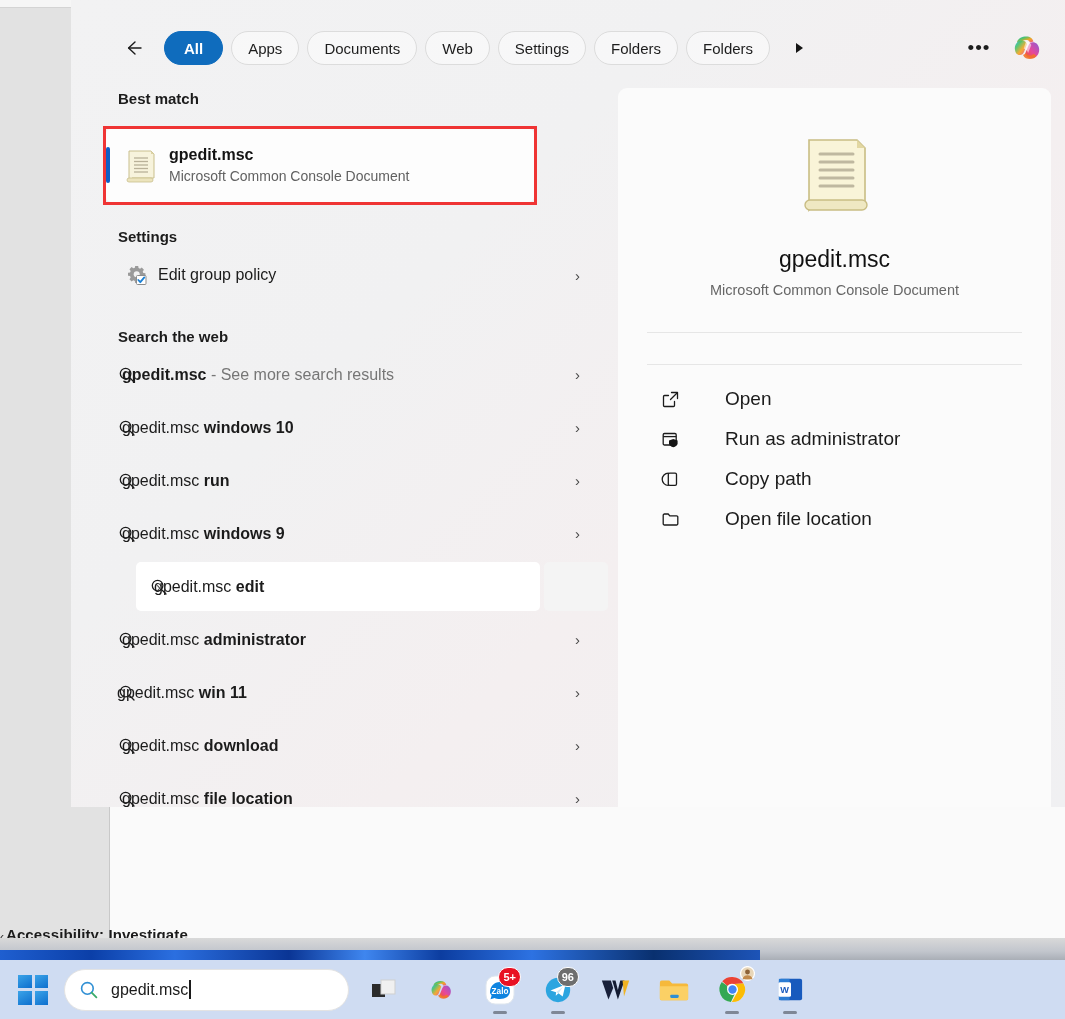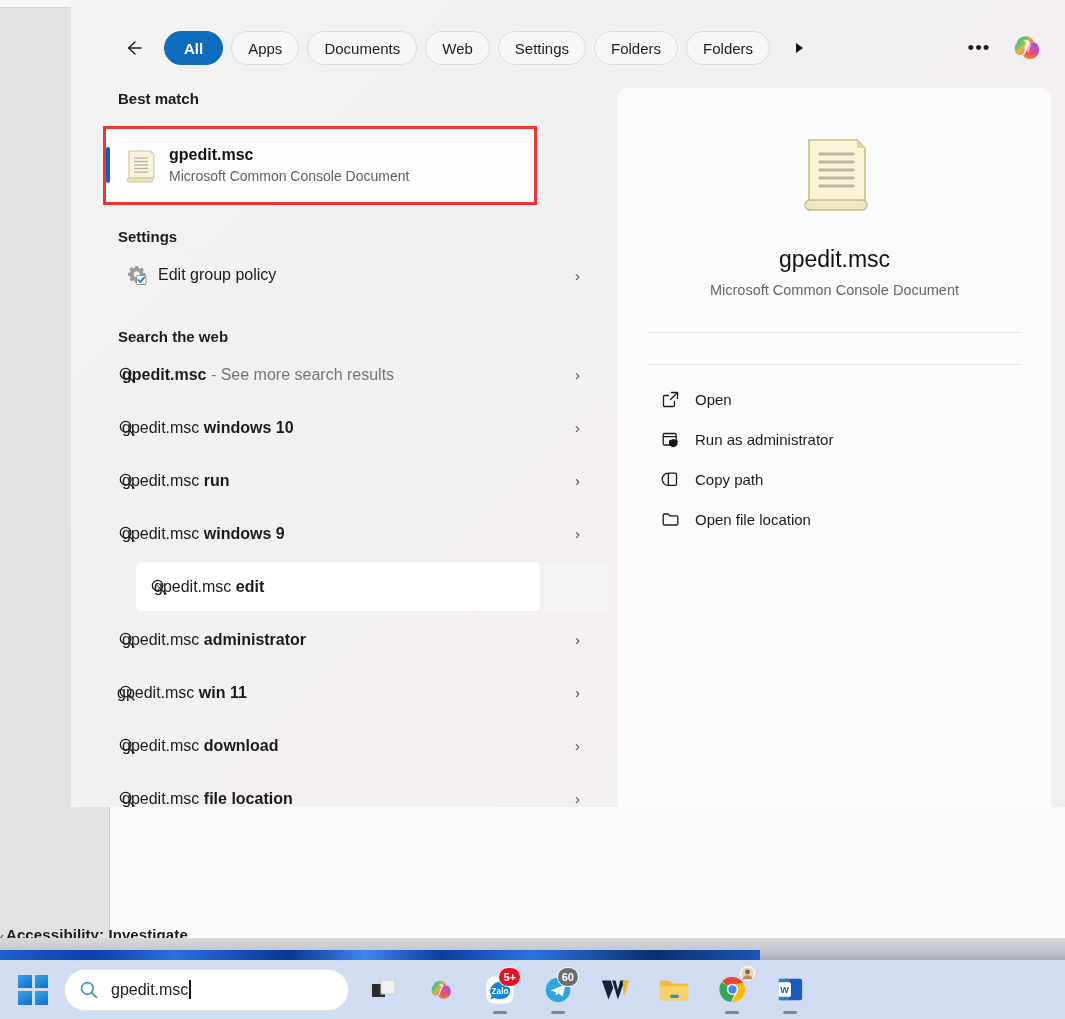--- a/index.html
+++ b/index.html
@@ -178,21 +178,21 @@
   .pv-meta-value { color: #2b2b2b; }
   .pv-divider2 {
     height: 1px; background: #e6e6e6; margin: 31px 29px 0 29px;
   }
   .pv-actions { margin-top: 14px; }
   .pv-action {
     height: 40px; display: flex; align-items: center; cursor: pointer;
     padding-left: 29px; border-radius: 4px; margin: 0 14px 0 14px;
   }
   .pv-action .a-icon { width: 34px; display: flex; align-items: center; }
-  .pv-action .a-label { font-size: 15px; color: #1b1b1b; }
+  .pv-action .a-label { font-size: 19px; color: #1b1b1b; margin-left: 30px; }
 
   
   .taskbar {
     position: absolute; left: 0; top: 960px; width: 1065px; height: 59px;
     background: #cfdcf2;
     display: flex; align-items: center;
   }
   .win-logo {
     margin-left: 18px; width: 30px; height: 30px;
     display: grid; grid-template-columns: 1fr 1fr; grid-template-rows: 1fr 1fr;
@@ -599,21 +599,21 @@
         <div class="badge">5+</div>
         <div class="dot"></div>
       </div>
 
       <div class="tb-item">
         <svg width="30" height="30" viewBox="0 0 32 32">
           <circle cx="16" cy="16" r="13" fill="#2ca5e0"></circle>
           <path d="M8 16.4 L24 10 L21 23 L16.5 19.4 L13.6 22 L13.9 18.3 Z" fill="#ffffff"></path>
           <path d="M13.9 18.3 L21.4 12.4 L16.5 19.4 Z" fill="#cfe9f7"></path>
         </svg>
-        <div class="badge gray">60</div>
+        <div class="badge gray">96</div>
         <div class="dot"></div>
       </div>
 
       <div class="tb-item">
         <svg width="32" height="30" viewBox="0 0 34 30">
           <path d="M2 5 L9 25 L14 13 L11.5 5 Z" fill="#18203a"></path>
           <path d="M13 5 L19 25 L26 5 L21.5 5 L19 15 L16.5 5 Z" fill="#141c33"></path>
           <path d="M24 5 L31 5 L25.5 22 Z" fill="#f0b323"></path>
         </svg>
       </div>

